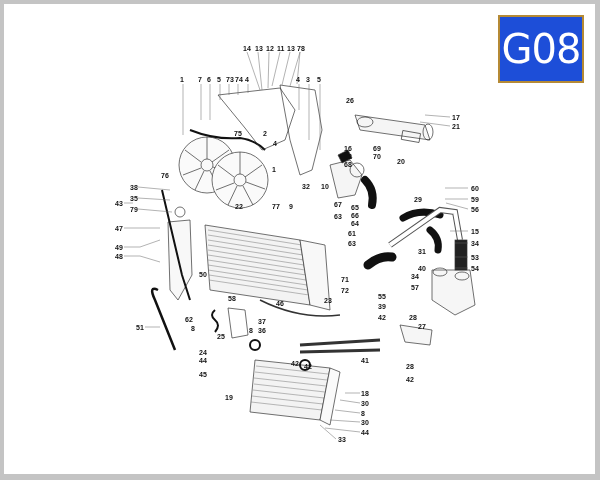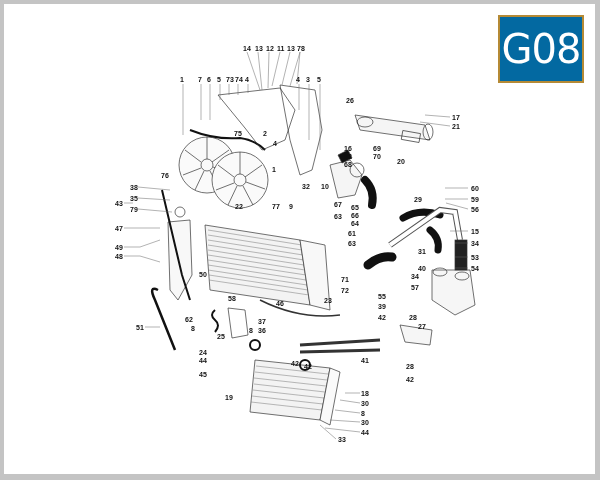--- a/index.html
+++ b/index.html
@@ -1,19 +1,19 @@
 <!DOCTYPE html>
 <html><head>
 <meta charset="utf-8">
 <style>
   html, body { margin:0; padding:0; background:#ffffff; }
   body { width:600px; height:480px; position:relative; overflow:hidden; font-family:"Liberation Sans", sans-serif; }
   .frame { position:absolute; left:0; top:0; width:600px; height:480px; box-sizing:border-box;
            border:4px solid #c4c4c4; border-right-width:5px; border-bottom-width:6px; background:#fff; }
-  .badge { position:absolute; left:498px; top:15px; width:86px; height:68px; background:#0369a1;
+  .badge { position:absolute; left:498px; top:15px; width:86px; height:68px; background:#1d4ed8;
            border:2px solid #b58a35; box-sizing:border-box; display:flex; align-items:center; justify-content:center; }
   .badge span { color:#fff; font-size:40px; font-family:"DejaVu Sans", sans-serif; letter-spacing:-1px; }
   svg.drawing { position:absolute; left:0; top:0; }
   .lbl { position:absolute; font-size:7px; font-weight:bold; color:#111; line-height:8px; white-space:nowrap; }
 </style>
 </head>
 <body>
 
 <div class="frame"></div>
 

